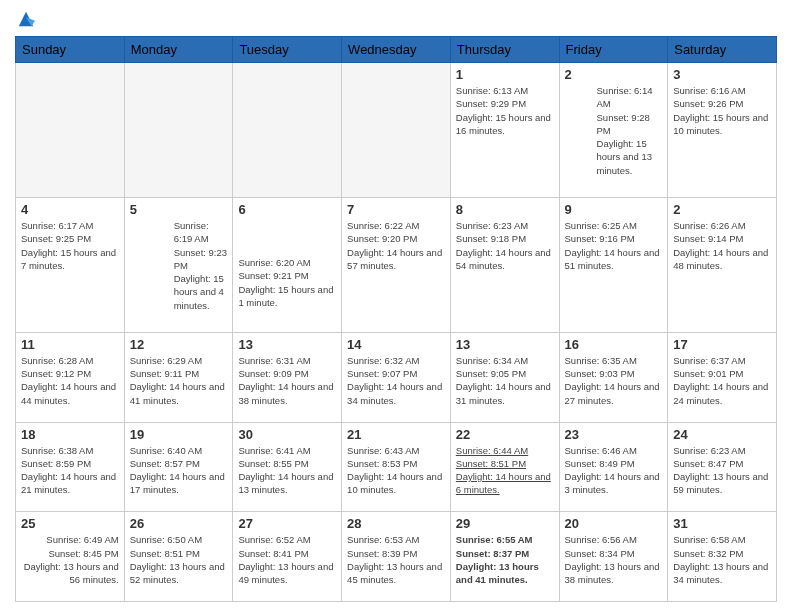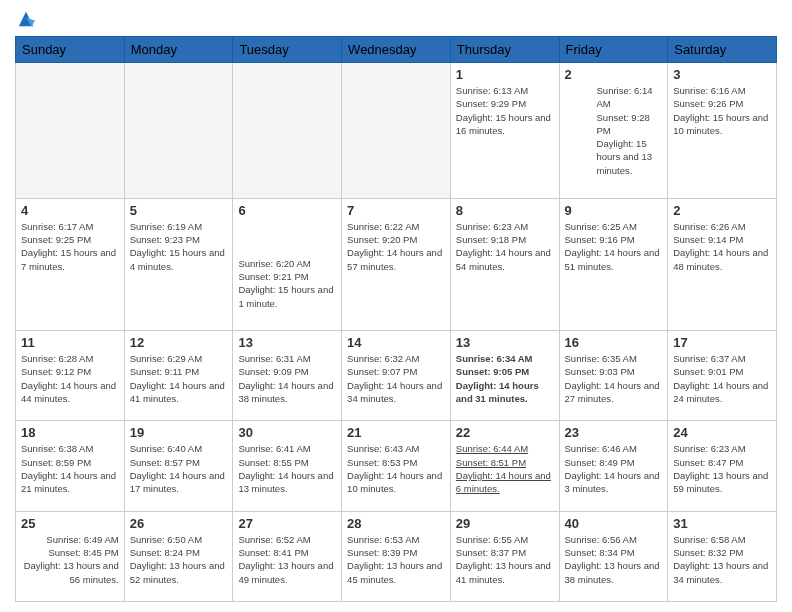--- a/index.html
+++ b/index.html
@@ -159,21 +159,21 @@
         </tr>
         <tr>
           <td>
             <div class="day-number">4</div>
             <div class="day-info" style="white-space: pre-line;">Sunrise: 6:17 AM
 Sunset: 9:25 PM
 Daylight: 15 hours and 7 minutes.</div>
           </td>
           <td>
             <div class="day-number">5</div>
-            <div class="day-info" style="white-space: pre-line;">Sunrise: 6:19 AM
+            <div class="day-info" style="white-space: pre-line; margin-left: 44px;">Sunrise: 6:19 AM
 Sunset: 9:23 PM
 Daylight: 15 hours and 4 minutes.</div>
           </td>
           <td>
             <div class="day-number">6</div>
             <div class="day-info" style="white-space: pre-line; margin-top: 39px;">Sunrise: 6:20 AM
 Sunset: 9:21 PM
 Daylight: 15 hours and 1 minute.</div>
           </td>
           <td>
@@ -221,21 +221,21 @@
 Daylight: 14 hours and 38 minutes.</div>
           </td>
           <td>
             <div class="day-number">14</div>
             <div class="day-info" style="white-space: pre-line;">Sunrise: 6:32 AM
 Sunset: 9:07 PM
 Daylight: 14 hours and 34 minutes.</div>
           </td>
           <td>
             <div class="day-number">13</div>
-            <div class="day-info" style="white-space: pre-line; font-weight: bold;">Sunrise: 6:34 AM
+            <div class="day-info" style="white-space: pre-line;">Sunrise: 6:34 AM
 Sunset: 9:05 PM
 Daylight: 14 hours and 31 minutes.</div>
           </td>
           <td>
             <div class="day-number">16</div>
             <div class="day-info" style="white-space: pre-line;">Sunrise: 6:35 AM
 Sunset: 9:03 PM
 Daylight: 14 hours and 27 minutes.</div>
           </td>
           <td>
@@ -292,43 +292,43 @@
         <tr>
           <td>
             <div class="day-number">25</div>
             <div class="day-info" style="white-space: pre-line; text-align: right;">Sunrise: 6:49 AM
 Sunset: 8:45 PM
 Daylight: 13 hours and 56 minutes.</div>
           </td>
           <td>
             <div class="day-number">26</div>
             <div class="day-info" style="white-space: pre-line;">Sunrise: 6:50 AM
-Sunset: 8:24 PM
+Sunset: 8:51 PM
 Daylight: 13 hours and 52 minutes.</div>
           </td>
           <td>
             <div class="day-number">27</div>
             <div class="day-info" style="white-space: pre-line;">Sunrise: 6:52 AM
 Sunset: 8:41 PM
 Daylight: 13 hours and 49 minutes.</div>
           </td>
           <td>
             <div class="day-number">28</div>
             <div class="day-info" style="white-space: pre-line;">Sunrise: 6:53 AM
 Sunset: 8:39 PM
 Daylight: 13 hours and 45 minutes.</div>
           </td>
           <td>
             <div class="day-number">29</div>
-            <div class="day-info" style="white-space: pre-line;">Sunrise: 6:55 AM
+            <div class="day-info" style="white-space: pre-line; font-weight: bold;">Sunrise: 6:55 AM
 Sunset: 8:37 PM
 Daylight: 13 hours and 41 minutes.</div>
           </td>
           <td>
-            <div class="day-number">40</div>
+            <div class="day-number">20</div>
             <div class="day-info" style="white-space: pre-line;">Sunrise: 6:56 AM
 Sunset: 8:34 PM
 Daylight: 13 hours and 38 minutes.</div>
           </td>
           <td>
             <div class="day-number">31</div>
             <div class="day-info" style="white-space: pre-line;">Sunrise: 6:58 AM
 Sunset: 8:32 PM
 Daylight: 13 hours and 34 minutes.</div>
           </td>

